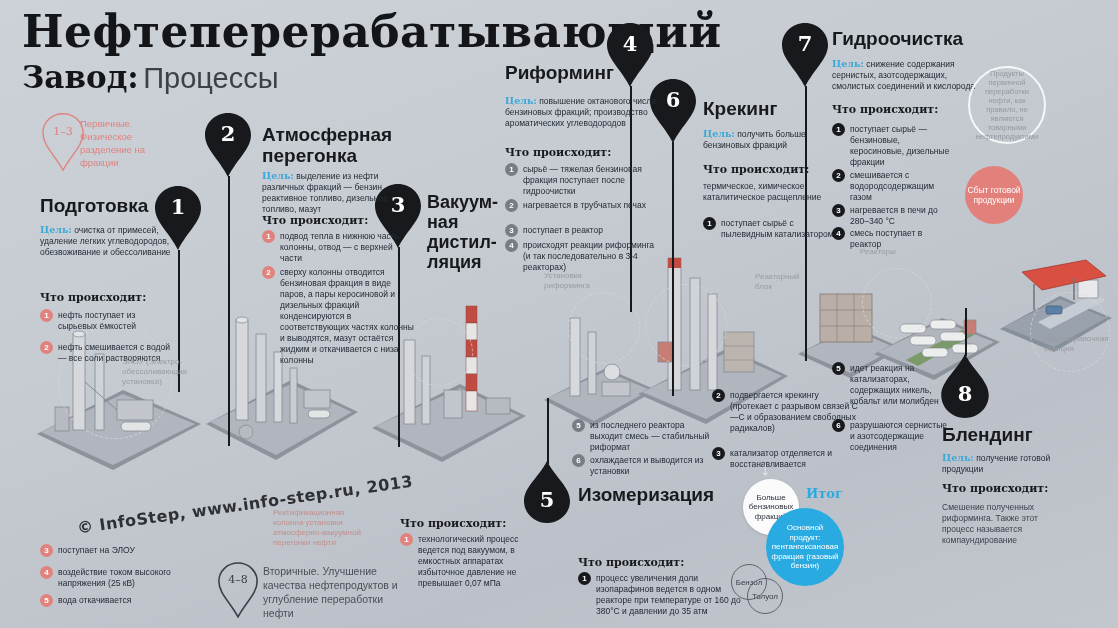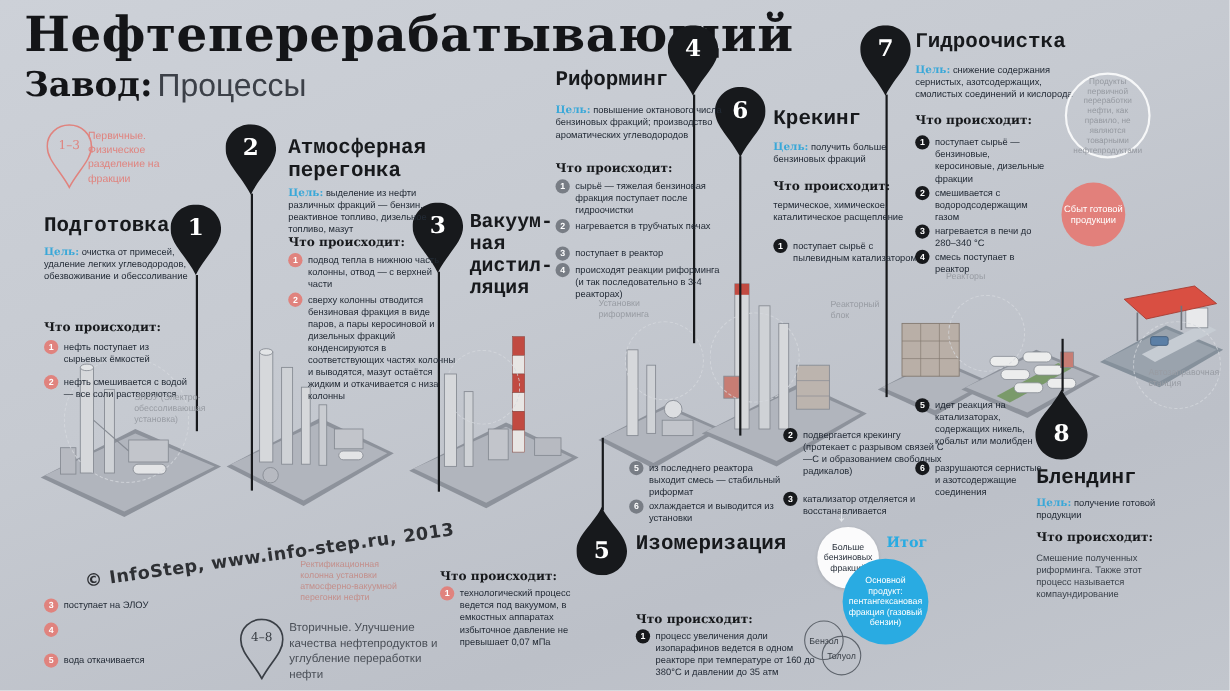--- a/index.html
+++ b/index.html
@@ -3,21 +3,21 @@
 <meta charset="utf-8">
 <style>
   html,body{margin:0;padding:0;}
   body{font-family:"Liberation Sans",sans-serif;}
   .canvas{position:relative;width:1118px;height:628px;overflow:hidden;
     background:linear-gradient(160deg,#cdd1d8 0%,#c6cad1 40%,#bcc0c8 75%,#c2c6cd 100%);}
   .abs{position:absolute;}
   .title-l1{font-family:"DejaVu Serif",serif;font-weight:bold;font-size:44px;color:#141518;letter-spacing:.5px;}
   .title-l2b{font-family:"DejaVu Serif",serif;font-weight:bold;font-size:31px;color:#141518;}
   .title-l2l{font-size:29px;color:#3c4048;font-weight:normal;}
-  .stage-title{font-family:Liberation Mono, monospace;font-weight:bold;font-size:19px;line-height:21px;color:#17191c;}
+  .stage-title{font-family:Liberation Sans, sans-serif;font-weight:bold;font-size:19px;line-height:21px;color:#17191c;}
   .pre{white-space:pre-line;}
   .goal{font-size:8.5px;line-height:11px;color:#232b36;}
   .goal-label{color:#3aa8d8;font-family:"DejaVu Serif",serif;font-weight:bold;font-size:9.5px;}
   .what{font-family:"DejaVu Serif",serif;font-weight:bold;font-size:11px;color:#17191c;}
   .item{display:flex;gap:5px;font-size:8.5px;line-height:11px;color:#232b36;}
   .bullet{flex:0 0 auto;width:13px;height:13px;border-radius:50%;color:#fff;font-size:8px;font-weight:bold;
     display:flex;align-items:center;justify-content:center;margin-top:-1px;}
   .b-pink{background:#e0837e;} .b-grey{background:#787d85;} .b-black{background:#17191c;}
   .glabel{color:#989ca3;font-size:8px;line-height:10px;margin-left:22px;}
   .plabel{color:#c38f8b;font-size:8px;line-height:10px;}
@@ -236,20 +236,21 @@
     <span class="bullet b-pink">2</span>
     <span>нефть смешивается с водой — все соли растворяются</span>
   </div>
   <div class="abs glabel" style="left:100px;top:357px;width:92px;">ЭЛОУ (Электро-обессоливающая установка)</div>
   <div class="item abs" style="left:40px;top:545px;width:190px;">
     <span class="bullet b-pink">3</span>
     <span>поступает на ЭЛОУ</span>
   </div>
   <div class="item abs" style="left:40px;top:567px;width:170px;">
     <span class="bullet b-pink">4</span>
+    <span>воздействие током высокого напряжения (25 кВ)</span>
   </div>
   <div class="item abs" style="left:40px;top:595px;width:170px;">
     <span class="bullet b-pink">5</span>
     <span>вода откачивается</span>
   </div>
 
   <div class="abs goal" style="left:262px;top:170px;width:155px;">
     <span class="goal-label">Цель:</span>
     <span>выделение из нефти различных фракций — бензин, реактивное топливо, дизельное топливо, мазут</span>
   </div>

